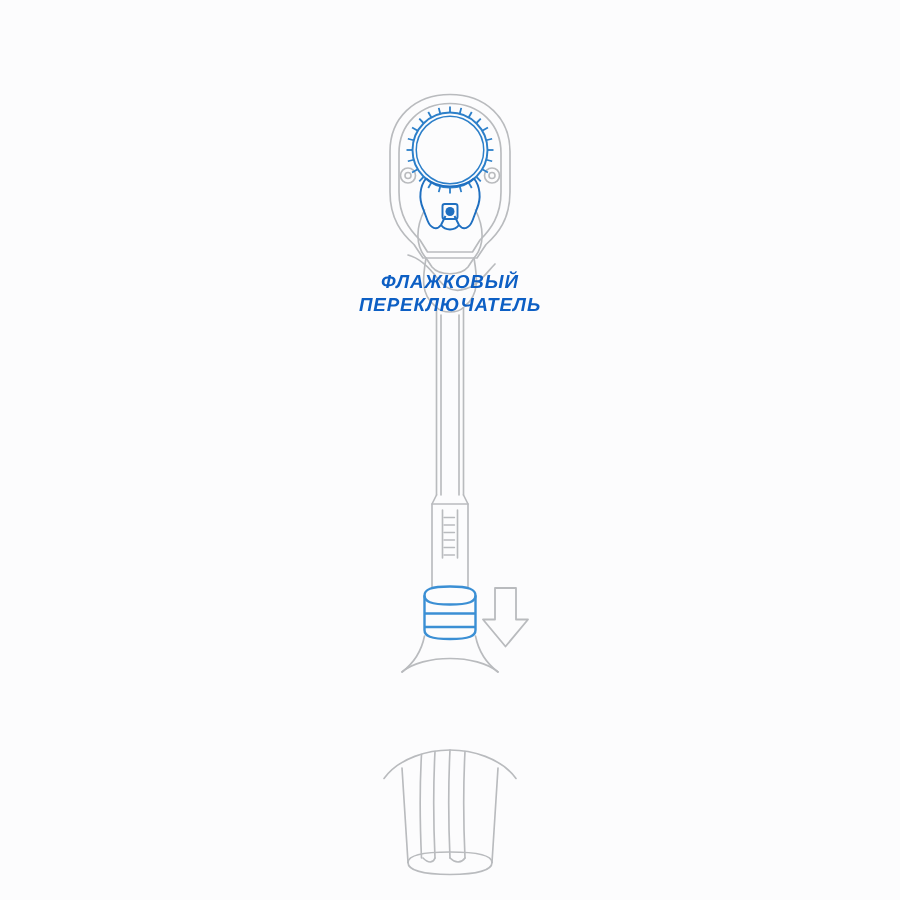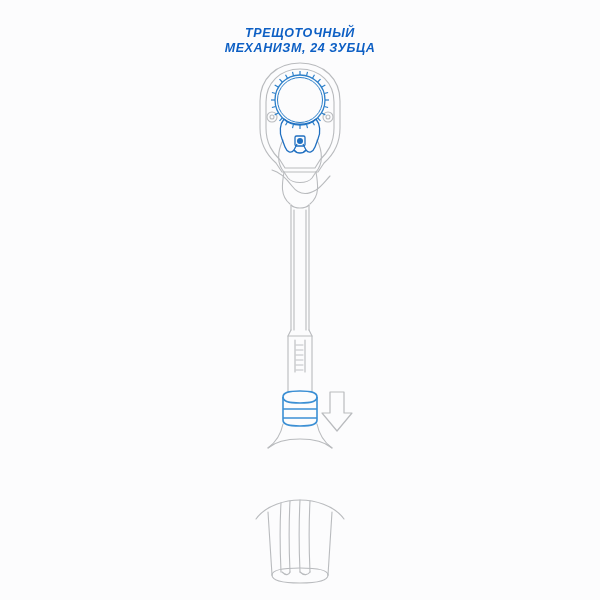--- a/index.html
+++ b/index.html
@@ -201,18 +201,18 @@
         M283,397
         C283,401 287,403 300,403
         C313,403 317,401 317,397"></path>
       <path d="M283,409 L317,409"></path>
       <path d="M283,418 L317,418"></path>
     </g>
 
     <path d="M330,392 L344,392 L344,413 L352,413 L337,431 L322,413 L330,413 Z" fill="none" stroke="#b9bbbe" stroke-width="1.2" stroke-linejoin="round"></path>
   </svg>
 
-  <div class="callout" id="callout-ratchet">ТРЕЩОТОЧНЫЙ
-МЕХАНИЗМ, 24 ЗУБЦА</div>
-
+
+  <div class="callout" id="callout-switch">ФЛАЖКОВЫЙ
+ПЕРЕКЛЮЧАТЕЛЬ</div>
 
 
 </div>
 
 </body></html>

